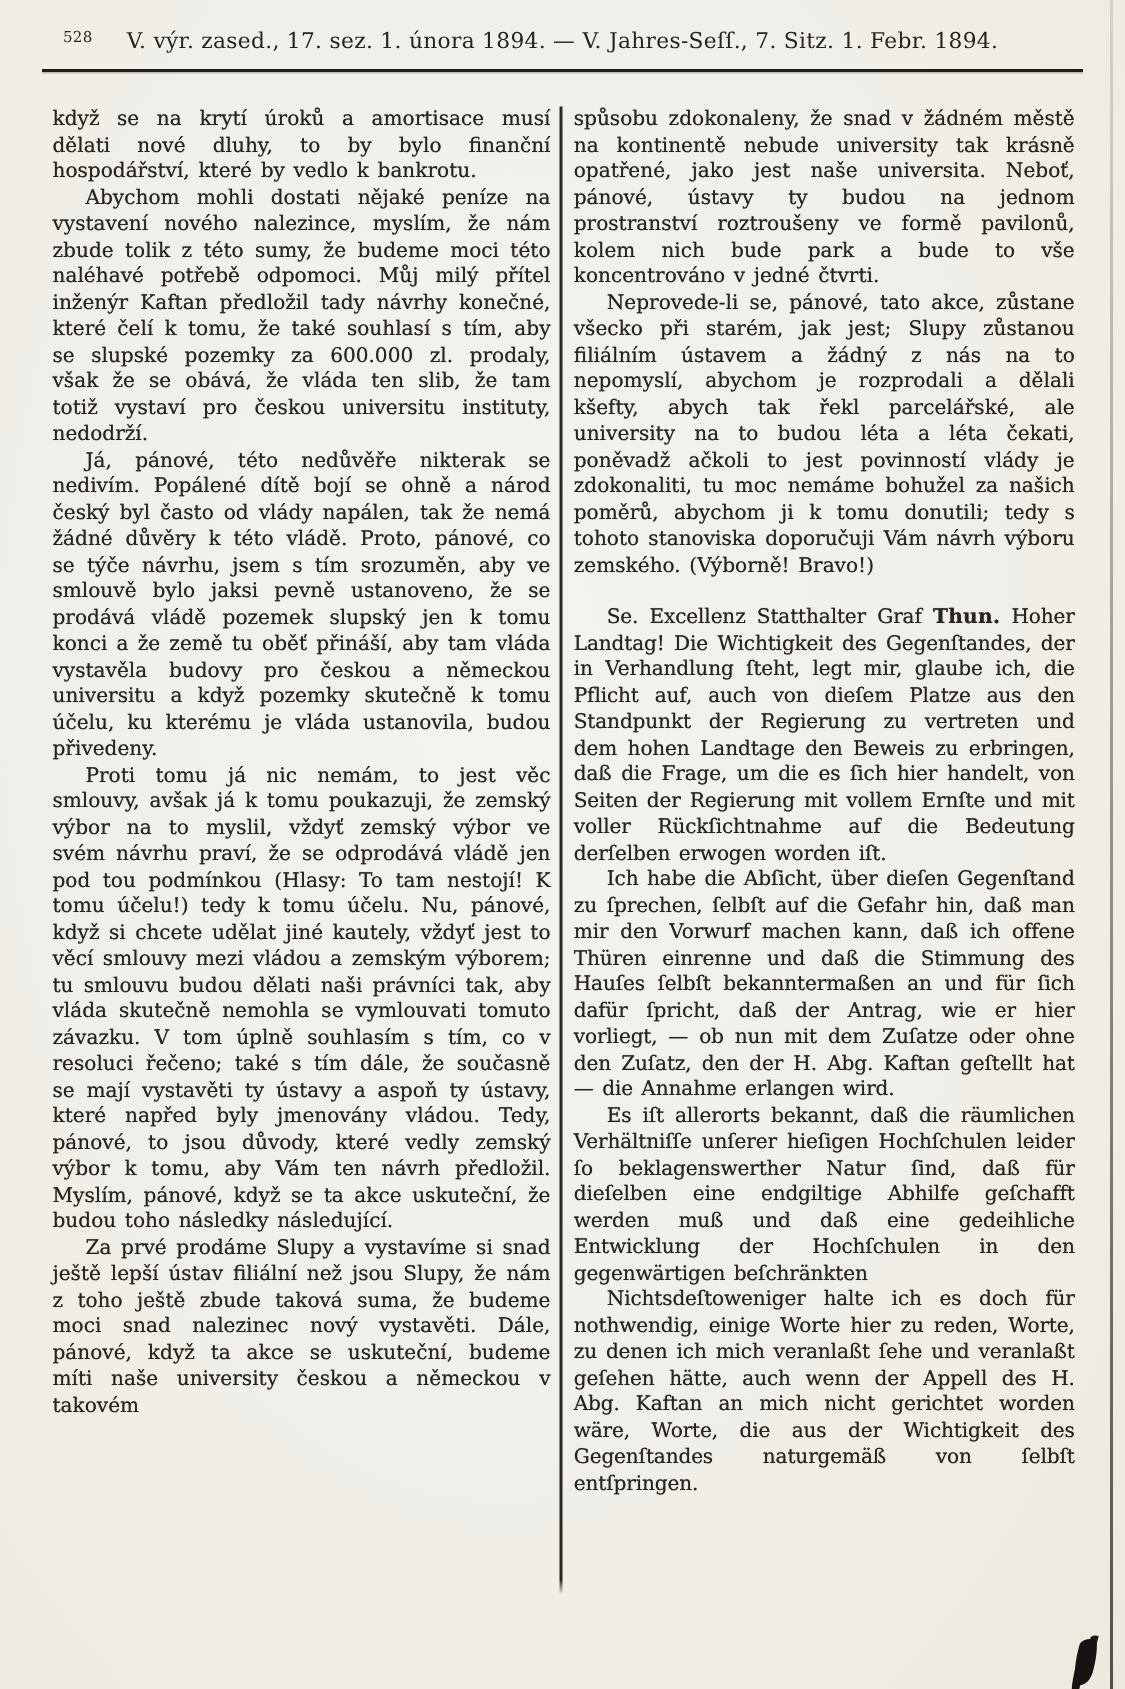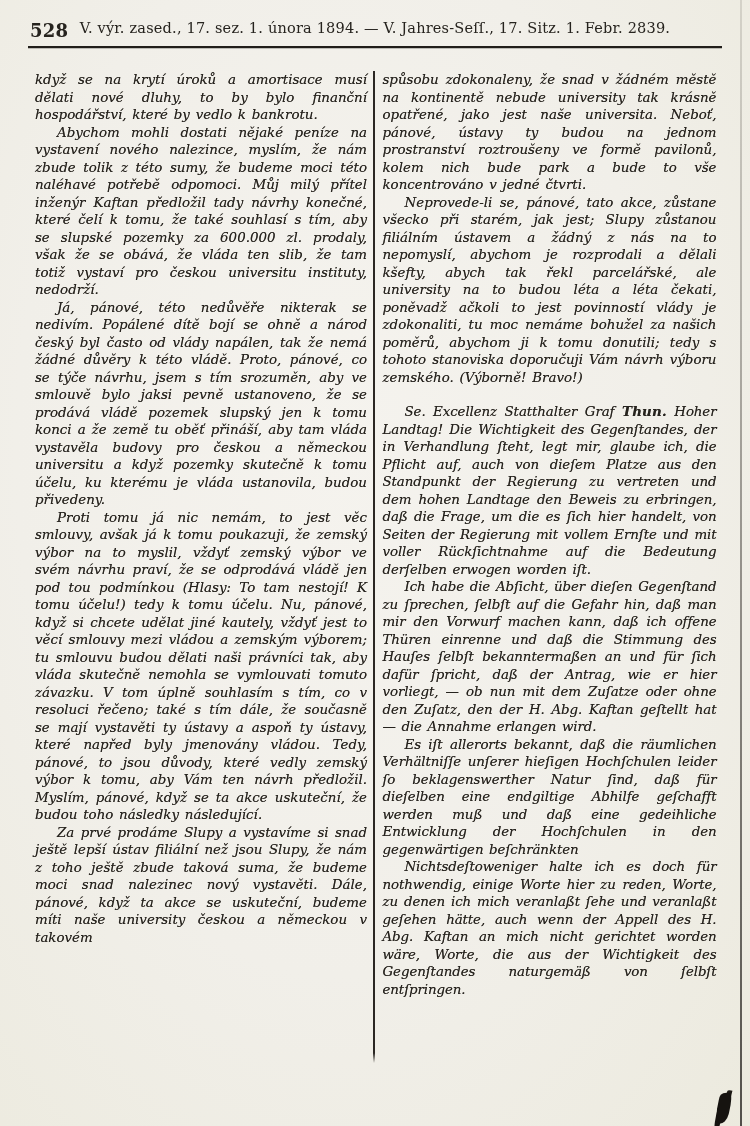--- a/index.html
+++ b/index.html
@@ -24,39 +24,38 @@
     position: absolute;
     top: 20px; left: 28px; right: 28px;
     height: 24px;
     font-size: 14.5px;
     letter-spacing: .2px;
     text-align: center;
     white-space: nowrap;
   }
   .page-number {
     position: absolute;
-    left: 2px; top: 0;
-    font-weight: bold;
-    font-size: 18px;
+    left: 14px; top: 0;
+    font-weight: normal;
+    font-size: 10px;
   }
   .header .fraktur { font-weight: 500; }
   .header-rule {
     position: absolute;
     top: 46px; left: 28px;
     width: 694px; height: 0;
     border-top: 2px solid #211e1a;
     border-bottom: 1px solid rgba(33,30,26,.25);
   }
   .columns {
     position: absolute;
     top: 71px; left: 35px; right: 30px;
     height: 992px;
     display: flex;
     align-items: stretch;
-    font-style: italic;
   }
   .col {
     width: 332px;
     text-align: justify;
     font-size: 13.4px;
     line-height: 17.5px;
     word-spacing: 1.5px;
     text-shadow: 0 0 .45px rgba(38,33,27,.65);
   }
   .col-left { margin-right: 6px; }
@@ -85,21 +84,21 @@
       -1px 16px 0 -5px #161310;
   }
 </style>
 </head>
 <body>
 
 <div class="page">
 
   <div class="header">
     <span class="page-number">528</span>
-    <span class="roman">V. výr. zased., 17. sez. 1. února 1894.</span><span> — </span><span class="fraktur">V. Jahres-Seſſ., 17. Sitz. 1. Febr. 2839.</span>
+    <span class="roman">V. výr. zased., 17. sez. 1. února 1894.</span><span> — </span><span class="fraktur">V. Jahres-Seſſ., 7. Sitz. 1. Febr. 1894.</span>
   </div>
 
   <div class="header-rule"></div>
 
   <div class="columns">
     <section class="col col-left">
         <p class="para"><span class="run">když se na krytí úroků a amortisace musí dělati nové dluhy, to by bylo finanční hospodářství, které by vedlo k bankrotu.</span></p>
         <p class="para indent"><span class="run">Abychom mohli dostati nějaké peníze na vystavení nového nalezince, myslím, že nám zbude tolik z této sumy, že budeme moci této naléhavé potřebě odpomoci. Můj milý přítel inženýr Kaftan předložil tady návrhy konečné, které čelí k tomu, že také souhlasí s tím, aby se slupské pozemky za 600.000 zl. prodaly, však že se obává, že vláda ten slib, že tam totiž vystaví pro českou universitu instituty, nedodrží.</span></p>
         <p class="para indent"><span class="run">Já, pánové, této nedůvěře nikterak se nedivím. Popálené dítě bojí se ohně a národ český byl často od vlády napálen, tak že nemá žádné důvěry k této vládě. Proto, pánové, co se týče návrhu, jsem s tím srozuměn, aby ve smlouvě bylo jaksi pevně ustanoveno, že se prodává vládě pozemek slupský jen k tomu konci a že země tu oběť přináší, aby tam vláda vystavěla budovy pro českou a německou universitu a když pozemky skutečně k tomu účelu, ku kterému je vláda ustanovila, budou přivedeny.</span></p>
         <p class="para indent"><span class="run">Proti tomu já nic nemám, to jest věc smlouvy, avšak já k tomu poukazuji, že zemský výbor na to myslil, vždyť zemský výbor ve svém návrhu praví, že se odprodává vládě jen pod tou podmínkou (Hlasy: To tam nestojí! K tomu účelu!) tedy k tomu účelu. Nu, pánové, když si chcete udělat jiné kautely, vždyť jest to věcí smlouvy mezi vládou a zemským výborem; tu smlouvu budou dělati naši právníci tak, aby vláda skutečně nemohla se vymlouvati tomuto závazku. V tom úplně souhlasím s tím, co v resoluci řečeno; také s tím dále, že současně se mají vystavěti ty ústavy a aspoň ty ústavy, které napřed byly jmenovány vládou. Tedy, pánové, to jsou důvody, které vedly zemský výbor k tomu, aby Vám ten návrh předložil. Myslím, pánové, když se ta akce uskuteční, že budou toho následky následující.</span></p>

